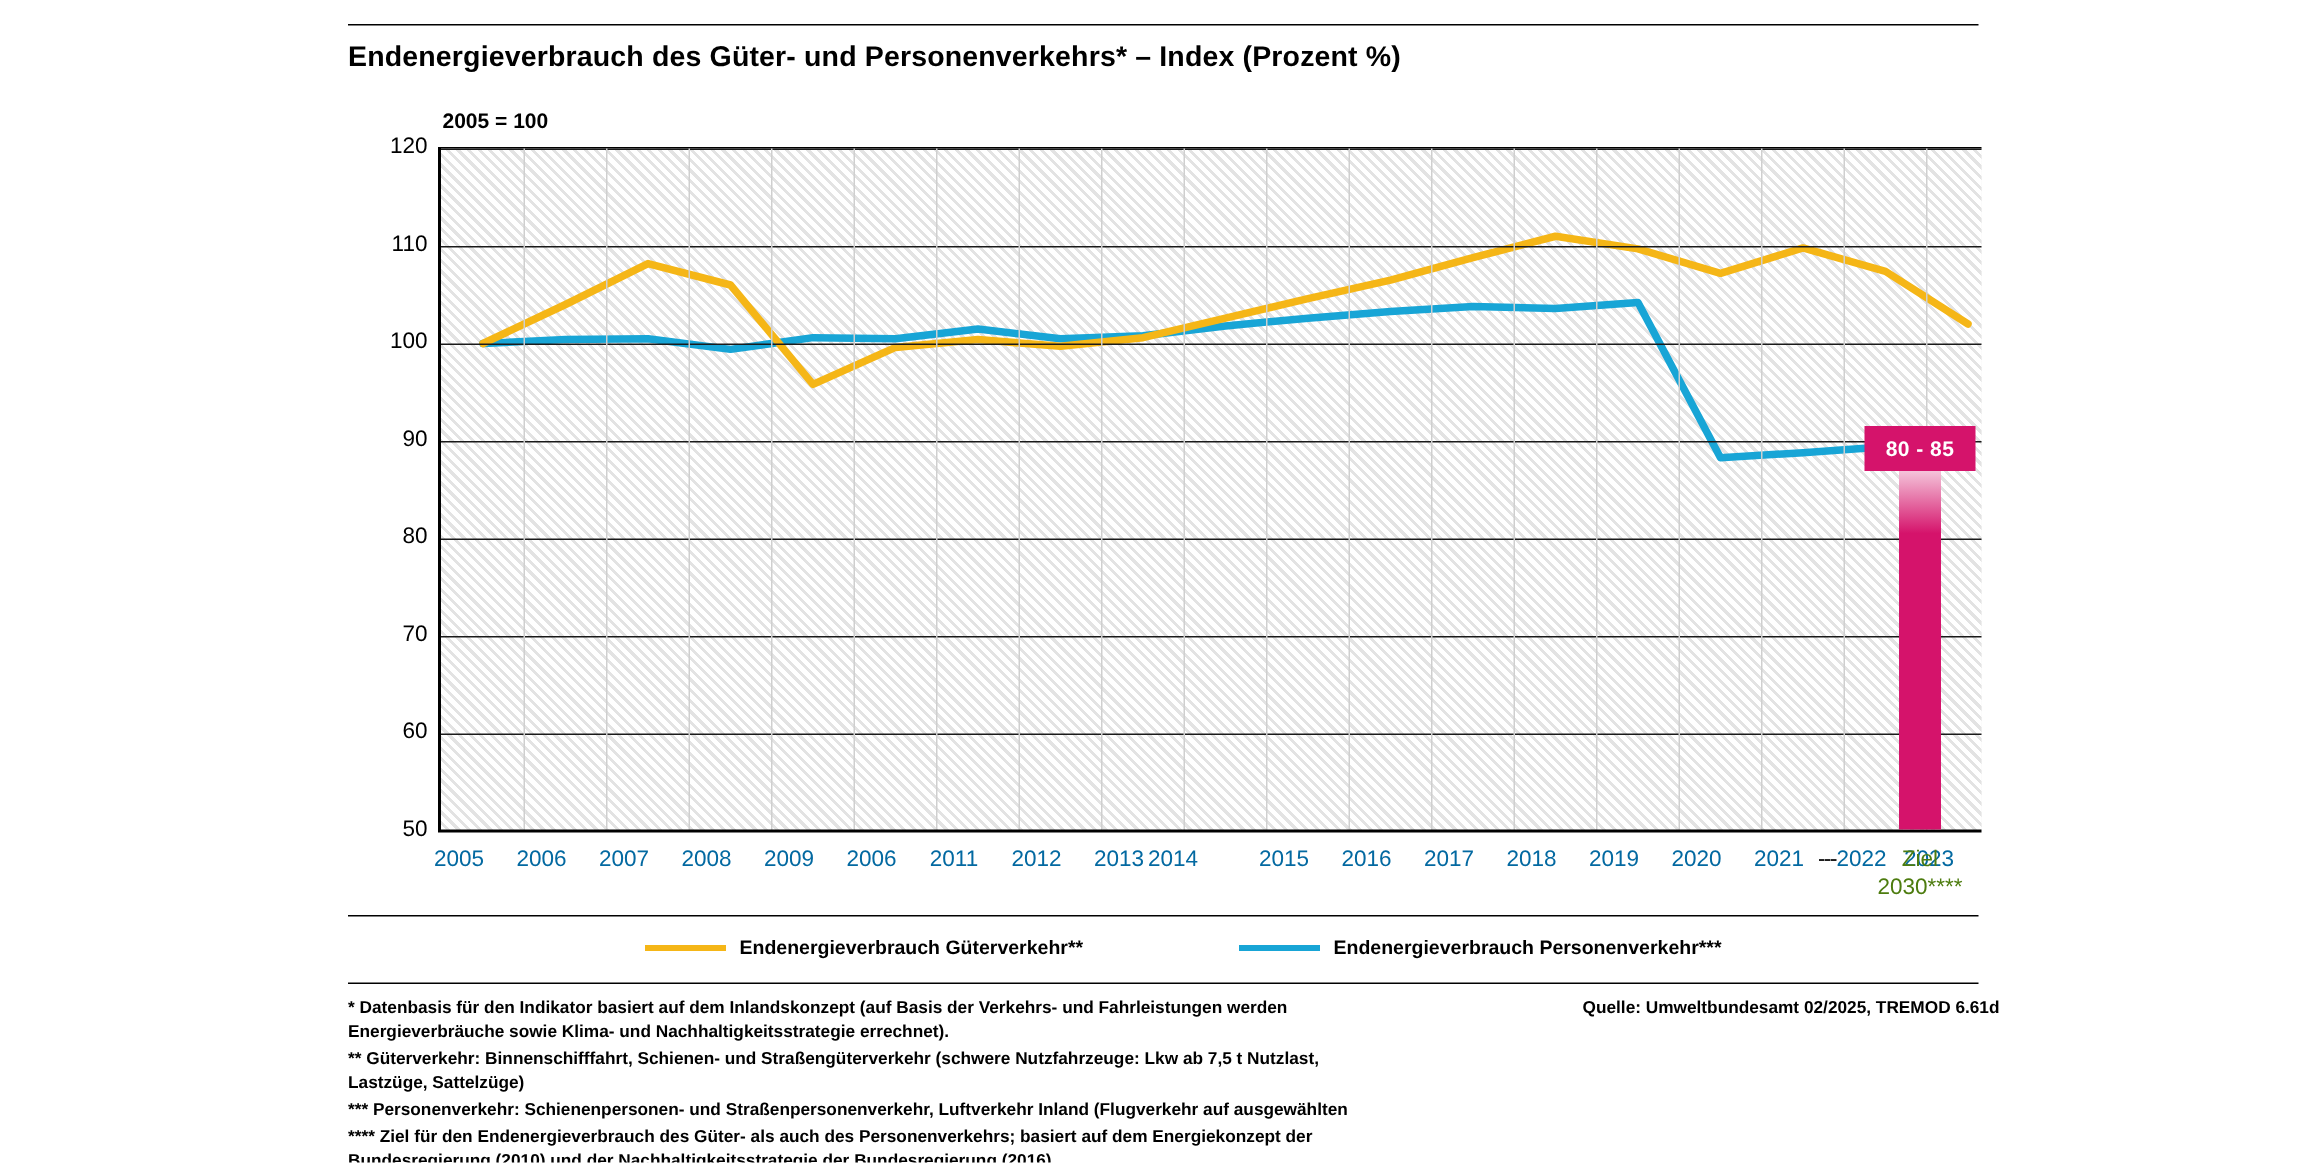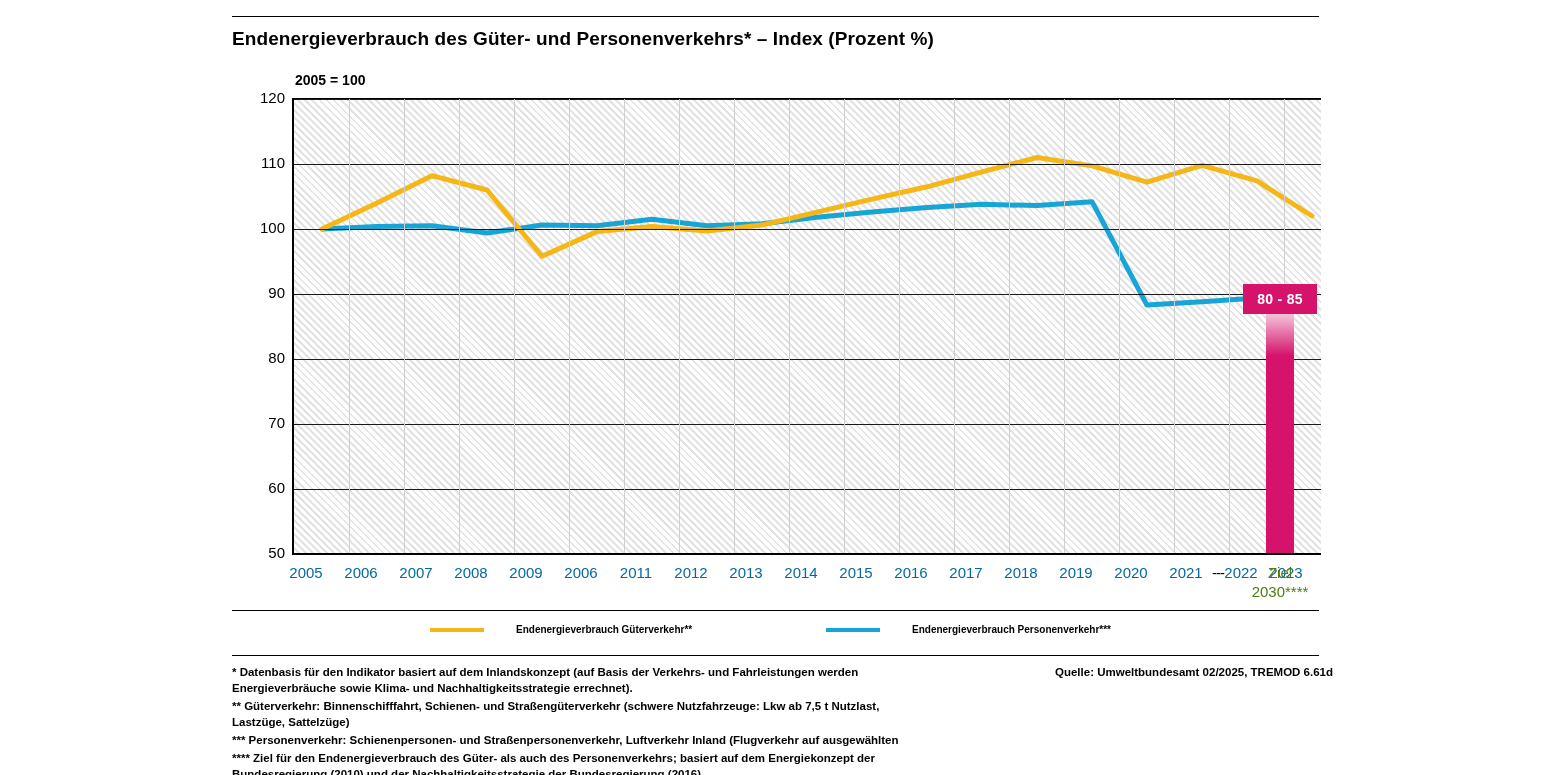--- a/index.html
+++ b/index.html
@@ -137,23 +137,22 @@
     justify-content: center;
     letter-spacing: 0.3px;
   }
 
   
   .legend-entry {
     position: absolute;
     top: 624px;
     display: flex;
     align-items: center;
-    font-size: 10px;
-    font-weight: bold;
-    gap: 23px;
+    font-size: 13px;
+    font-weight: bold;
   }
   #legend-freight { left: 430px; }
   #legend-passenger { left: 826px; }
   .legend-swatch {
     width: 54px;
     height: 4px;
     margin-right: 9px;
   }
   .sw-freight { background: #f5b617; }
   .sw-passenger { background: #18a5d6; }
@@ -237,21 +236,21 @@
 
   <div class="xtick" style="left:272px; top:564px; width:68px;">2005</div>
   <div class="xtick" style="left:327px; top:564px; width:68px;">2006</div>
   <div class="xtick" style="left:382px; top:564px; width:68px;">2007</div>
   <div class="xtick" style="left:437px; top:564px; width:68px;">2008</div>
   <div class="xtick" style="left:492px; top:564px; width:68px;">2009</div>
   <div class="xtick" style="left:547px; top:564px; width:68px;">2006</div>
   <div class="xtick" style="left:602px; top:564px; width:68px;">2011</div>
   <div class="xtick" style="left:657px; top:564px; width:68px;">2012</div>
   <div class="xtick" style="left:712px; top:564px; width:68px;">2013</div>
-  <div class="xtick" style="left:767px; top:564px; width:68px;">2014</div>
+  <div class="xtick" style="left:748px; top:564px; width:68px;">2014</div>
   <div class="xtick" style="left:822px; top:564px; width:68px;">2015</div>
   <div class="xtick" style="left:877px; top:564px; width:68px;">2016</div>
   <div class="xtick" style="left:932px; top:564px; width:68px;">2017</div>
   <div class="xtick" style="left:987px; top:564px; width:68px;">2018</div>
   <div class="xtick" style="left:1042px; top:564px; width:68px;">2019</div>
   <div class="xtick" style="left:1097px; top:564px; width:68px;">2020</div>
   <div class="xtick" style="left:1152px; top:564px; width:68px;">2021</div>
   <div class="xtick" style="left:1207px; top:564px; width:68px;">2022</div>
   <div class="xtick" style="left:1252px; top:564px; width:68px;">2023</div>
 

